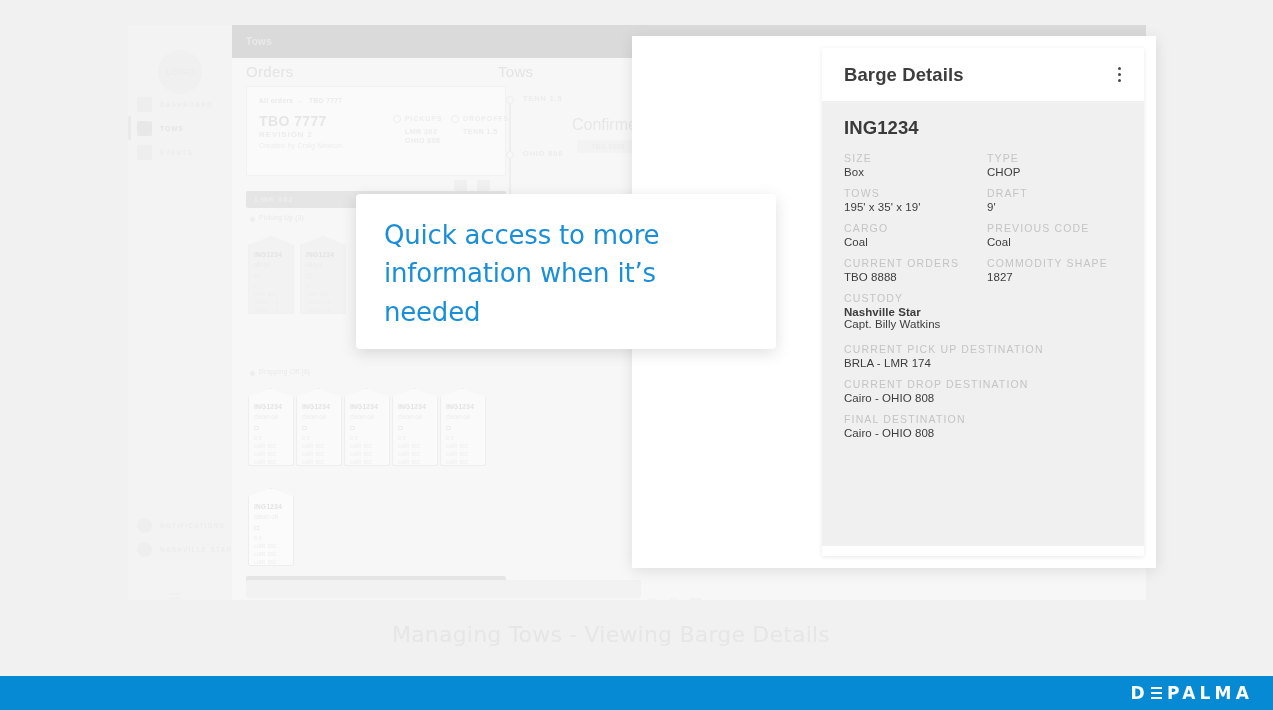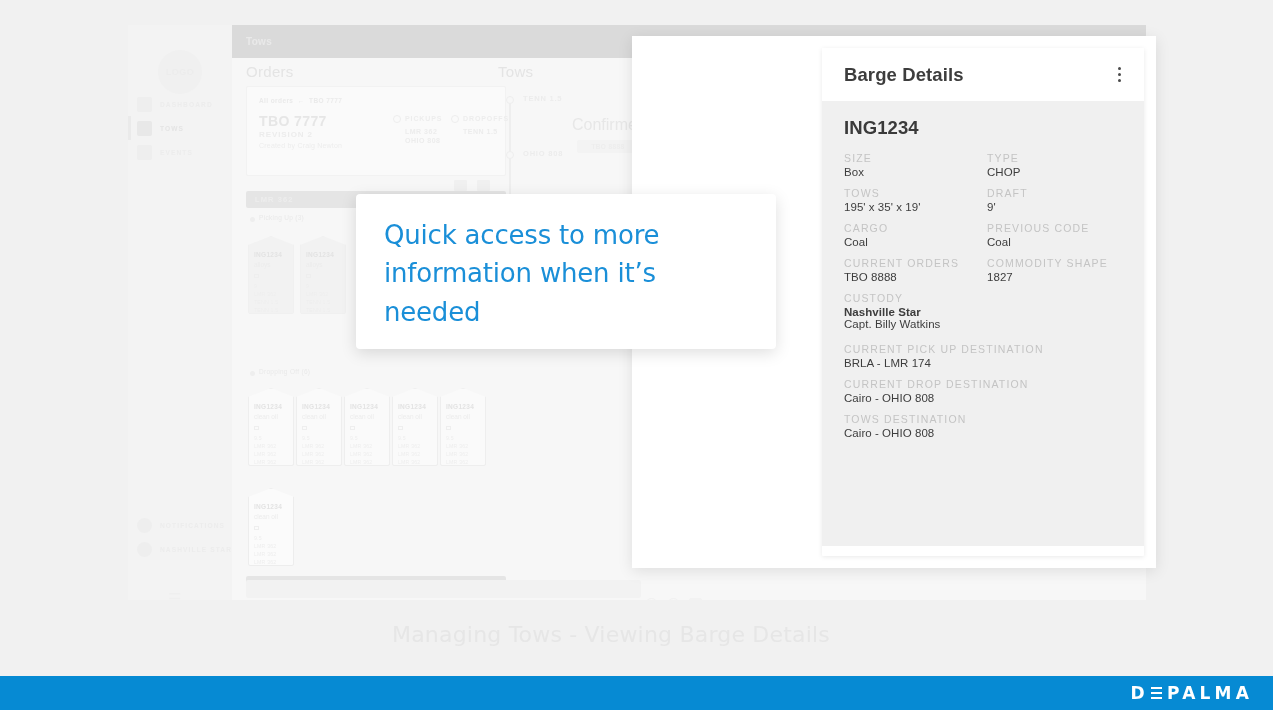--- a/index.html
+++ b/index.html
@@ -437,21 +437,21 @@
 
         <div class="bd-full" style="margin-top:4px">
           <div class="bd-lbl">CURRENT PICK UP DESTINATION</div>
           <div class="bd-val">BRLA - LMR 174</div>
         </div>
         <div class="bd-full">
           <div class="bd-lbl">CURRENT DROP DESTINATION</div>
           <div class="bd-val">Cairo - OHIO 808</div>
         </div>
         <div class="bd-full">
-          <div class="bd-lbl">TOWS DESTINATION</div>
+          <div class="bd-lbl">FINAL DESTINATION</div>
           <div class="bd-val">Cairo - OHIO 808</div>
         </div>
       </div>
     </div>
   </div>
 
   <div class="callout">
     <div class="callout-text">Quick access to more information when it’s needed</div>
   </div>
 

